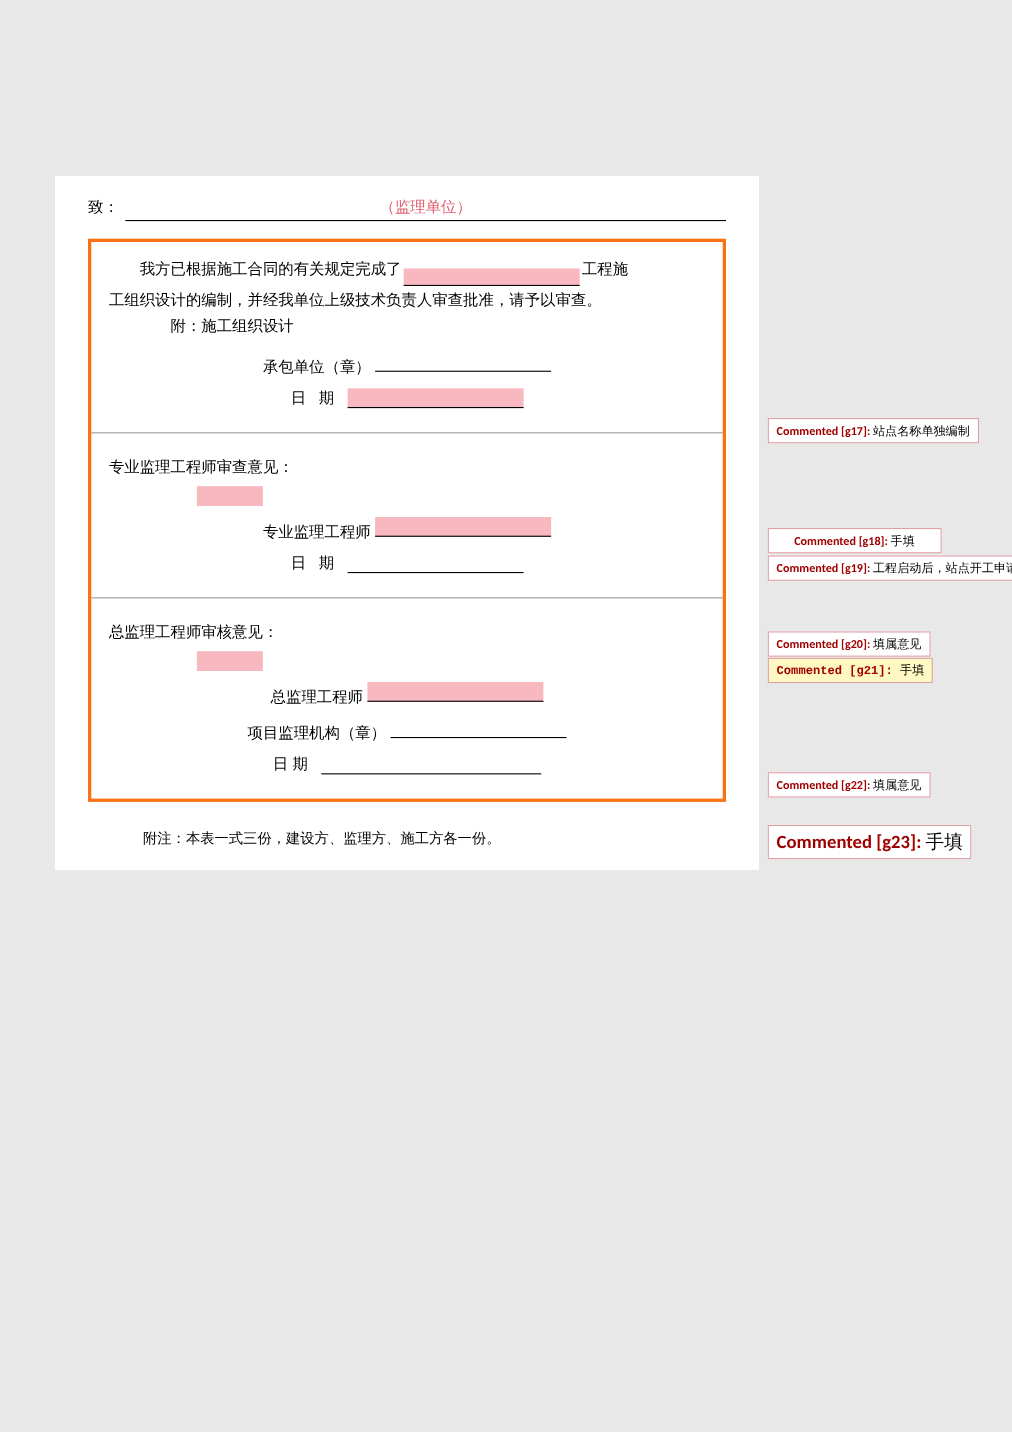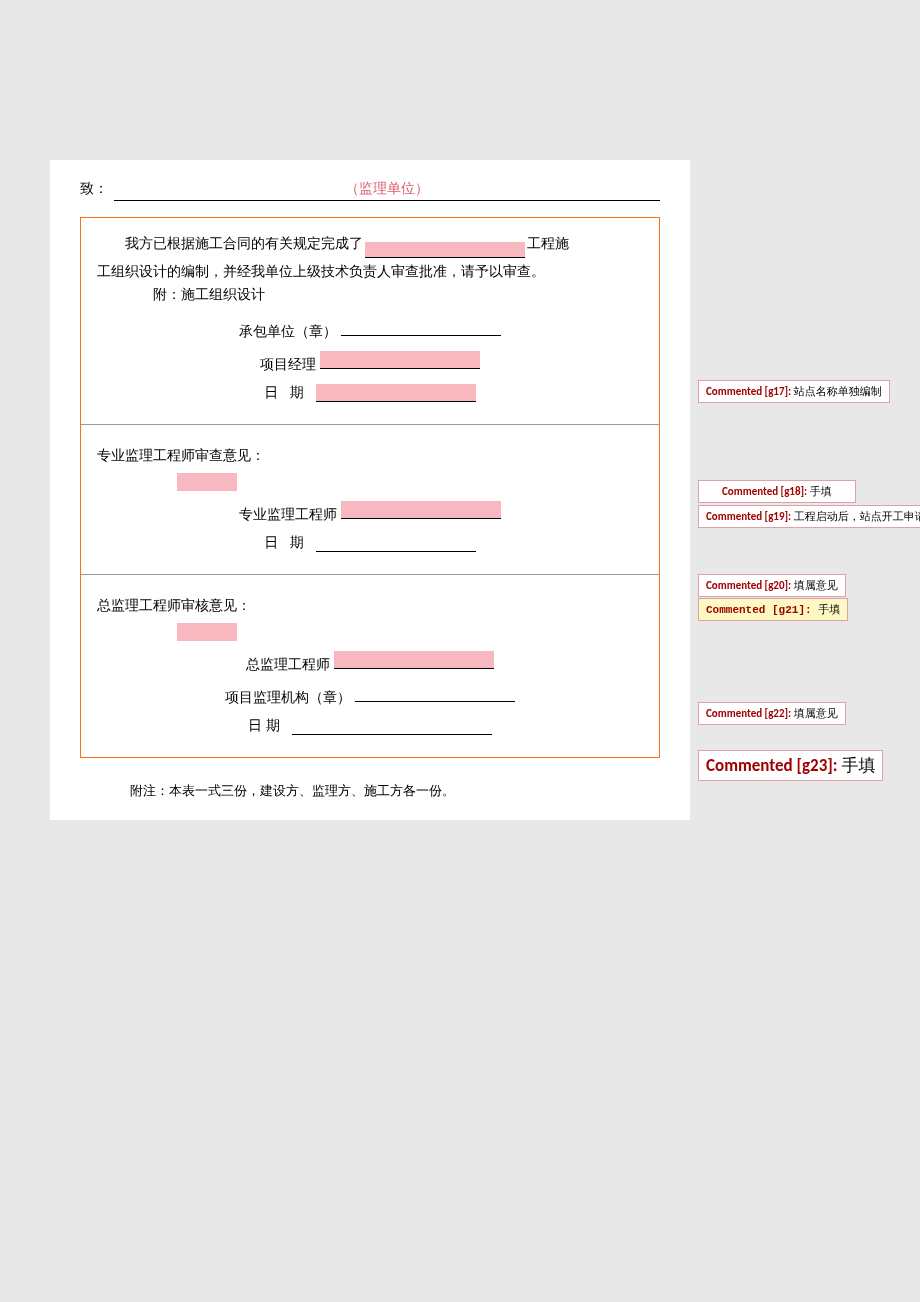--- a/index.html
+++ b/index.html
@@ -104,21 +104,21 @@
       width: 280px;
     }
     
     .footer-note {
       font-size: 13px;
       padding: 14px 0 0 50px;
       color: #000;
     }
     
     .form-box {
-      border: 1px solid #f97316;
+      border: 3px solid #f97316;
       margin: 16px 0 10px 0;
     }
     .form-section {
       border-bottom: 1px solid #999;
       padding: 12px 16px;
     }
     .form-section:last-child {
       border-bottom: none;
     }
     .date-row {
@@ -181,24 +181,20 @@
               <span>我方已根据施工合同的有关规定完成了</span><span class="inline-blank"></span><span>工程施</span>
             </div>
             <div style="font-size:14px; line-height:2; margin-left:0;">工组织设计的编制，并经我单位上级技术负责人审查批准，请予以审查。</div>
             <div class="attachment-line">附：施工组织设计</div>
 
             <div class="sig-area">
               <div class="sig-row">
                 <span class="sig-label">承包单位（章）</span>
                 <span class="sig-blank-plain"></span>
               </div>
-              <div class="sig-row">
-                <span class="sig-label">项目经理</span>
-                <span class="sig-blank"></span>
-              </div>
               <div class="date-row">
                 <span class="date-label">日    期</span>
                 <span class="date-blank"></span>
               </div>
             </div>
           </div>
 
           <div class="form-section">
             <div class="section-header">专业监理工程师审查意见：</div>
             <div style="margin-bottom:10px;">

